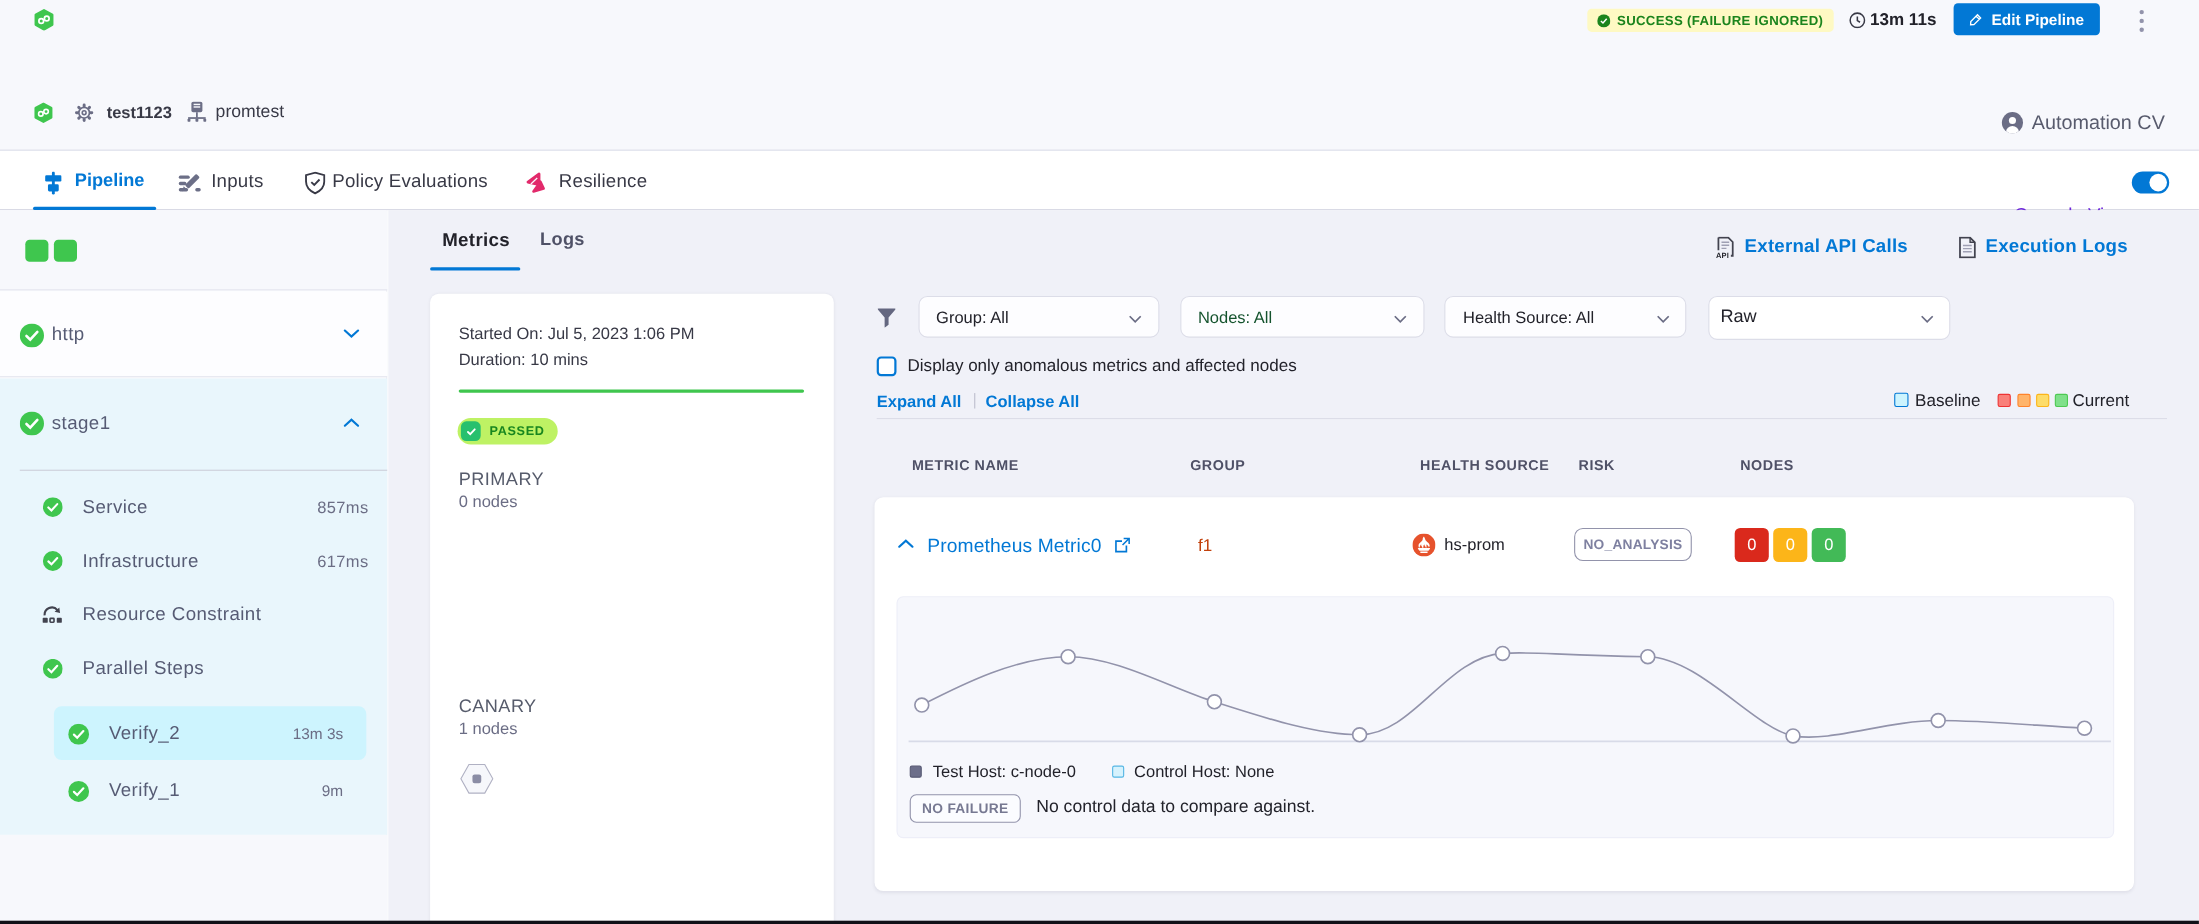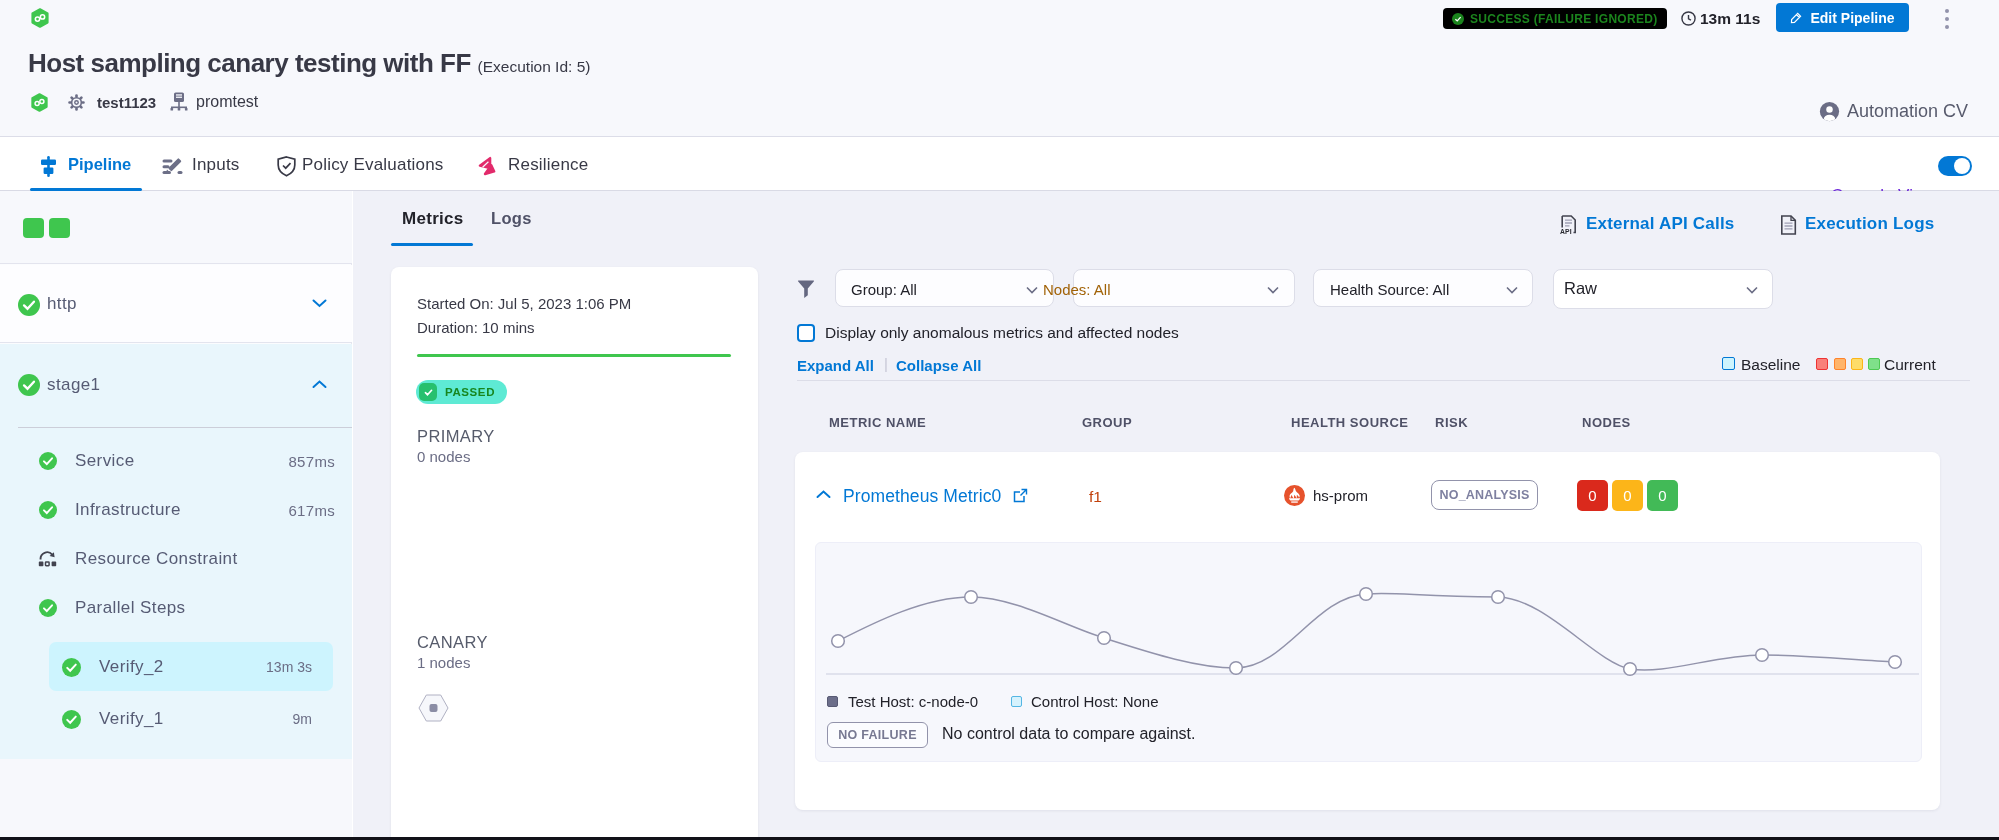--- a/index.html
+++ b/index.html
@@ -14,21 +14,20 @@
 <div class="abs" style="left:0;top:0;width:1999px;height:137px;background:#f7f8fc;border-bottom:1px solid #dcdde8;"></div>
 
 <svg class="abs" style="left:30px;top:8px" width="20" height="20" viewBox="0 0 20 20">
   <path d="M10 1.2 L17.6 5.45 L17.6 14.55 L10 18.8 L2.4 14.55 L2.4 5.45 Z" fill="#3fc64e" stroke="#3fc64e" stroke-width="2" stroke-linejoin="round"></path>
   <g stroke="#fff" stroke-width="1.55" fill="none">
     <circle cx="7.5" cy="11.1" r="2.15"></circle>
     <circle cx="12.5" cy="8.9" r="2.15"></circle>
   </g>
 </svg>
 
-<div class="abs" style="left:28px;top:48px;font-size:26px;font-weight:bold;color:#383946;letter-spacing:-0.5px;">Host sampling canary testing with FF <span style="font-size:15.5px;font-weight:normal;color:#383946;letter-spacing:0;">(Execution Id: 5)</span></div>
 
 <svg class="abs" style="left:30px;top:93px" width="19" height="19" viewBox="0 0 20 20">
   <path d="M10 1.2 L17.6 5.45 L17.6 14.55 L10 18.8 L2.4 14.55 L2.4 5.45 Z" fill="#3fc64e" stroke="#3fc64e" stroke-width="2" stroke-linejoin="round"></path>
   <g stroke="#fff" stroke-width="1.55" fill="none">
     <circle cx="7.5" cy="11.1" r="2.15"></circle>
     <circle cx="12.5" cy="8.9" r="2.15"></circle>
   </g>
 </svg>
 <svg class="abs" style="left:67px;top:93px" width="19" height="19" viewBox="0 0 24 24" fill="none" stroke="#6b6d85">
   <circle cx="12" cy="12" r="6.1" stroke-width="2"></circle>
@@ -43,21 +42,21 @@
   <rect x="6" y="2.3" width="6" height="1.3" fill="#f7f8fc"></rect>
   <rect x="6" y="4.6" width="6" height="1.3" fill="#f7f8fc"></rect>
   <rect x="8.2" y="10" width="1.6" height="5"></rect>
   <rect x="1" y="14.5" width="16" height="1.6"></rect>
   <rect x="0.5" y="16" width="2.6" height="2.6" rx="0.6"></rect>
   <rect x="7.7" y="16" width="2.6" height="2.6" rx="0.6"></rect>
   <rect x="14.9" y="16" width="2.6" height="2.6" rx="0.6"></rect>
 </svg>
 <div class="abs" style="left:196px;top:93px;font-size:16px;color:#383946;">promtest</div>
 
-<div class="abs" style="left:1443px;top:8px;height:21px;background:#000000;border-radius:4px;display:flex;align-items:center;padding:0 9px;">
+<div class="abs" style="left:1443px;top:8px;height:21px;background:#fef9c3;border-radius:4px;display:flex;align-items:center;padding:0 9px;">
   <svg width="12" height="12" viewBox="0 0 16 16">
         <circle cx="8" cy="8" r="8" fill="#1b841d"></circle>
         <path d="M4.5 8.2 L7 10.5 L11.5 5.5" stroke="#fff" stroke-width="1.8" fill="none"></path>
       </svg>
   <span style="font-size:12px;font-weight:bold;color:#1b841d;margin-left:6px;letter-spacing:0.3px;">SUCCESS (FAILURE IGNORED)</span>
 </div>
 <svg class="abs" style="left:1681px;top:11px" width="15" height="15" viewBox="0 0 16 16" fill="none" stroke="#383946" stroke-width="1.5">
       <circle cx="8" cy="8" r="7"></circle>
       <path d="M8 4.2 L8 8.3 L10.6 9.8"></path>
     </svg>
@@ -199,21 +198,21 @@
 <div class="abs" style="left:353px;top:191px;width:1646px;height:647px;background:#f0f1f8;"></div>
 
 <div class="abs" style="left:402px;top:209px;font-size:17px;font-weight:bold;color:#22222a;letter-spacing:0.3px;">Metrics</div>
 <div class="abs" style="left:491px;top:209px;font-size:16.5px;font-weight:bold;color:#4f5167;letter-spacing:0.3px;">Logs</div>
 <div class="abs" style="left:391px;top:243px;width:82px;height:3px;background:#0278d5;border-radius:2px;"></div>
 
 <div class="abs" style="left:391px;top:267px;width:367px;height:571px;background:#fff;border-radius:8px 8px 0 0;box-shadow:0 1px 3px rgba(40,41,61,0.08);"></div>
 <div class="abs" style="left:417px;top:295px;font-size:15px;color:#383946;">Started On: Jul 5, 2023 1:06 PM</div>
 <div class="abs" style="left:417px;top:319px;font-size:15px;color:#383946;">Duration: 10 mins</div>
 <div class="abs" style="left:417px;top:354px;width:314px;height:3px;background:#3fc64e;border-radius:2px;"></div>
-<div class="abs" style="left:416px;top:380px;height:24px;background:#5eead4;border-radius:12px;display:flex;align-items:center;padding:0 12px 0 3px;">
+<div class="abs" style="left:416px;top:380px;height:24px;background:#bef264;border-radius:12px;display:flex;align-items:center;padding:0 12px 0 3px;">
   <div style="width:18px;height:18px;background:#27c06e;border-radius:5px;display:flex;align-items:center;justify-content:center;">
     <svg width="11" height="11" viewBox="0 0 16 16">
           <path d="M3.5 8.3 L6.5 11.2 L12.5 4.8" stroke="#fff" stroke-width="2.4" fill="none" stroke-linecap="round"></path>
         </svg>
   </div>
   <span style="font-size:11.5px;font-weight:bold;color:#18861f;margin-left:8px;letter-spacing:0.6px;">PASSED</span>
 </div>
 <div class="abs" style="left:417px;top:427px;font-size:16.5px;letter-spacing:0.4px;color:#565b6b;">PRIMARY</div>
 <div class="abs" style="left:417px;top:448px;font-size:15px;color:#6b6d85;">0 nodes</div>
 <div class="abs" style="left:417px;top:633px;font-size:16.5px;letter-spacing:0.4px;color:#565b6b;">CANARY</div>
@@ -239,21 +238,21 @@
 
 <svg class="abs" style="left:797px;top:280px" width="18" height="18" viewBox="0 0 18 18" fill="#646780">
   <path d="M1.6 0.5 L16.4 0.5 Q17.6 0.5 16.8 1.6 L10.8 8.6 L10.8 15.2 L7.2 18 L7.2 8.6 L1.2 1.6 Q0.4 0.5 1.6 0.5 Z"></path>
 </svg>
 <div class="abs" style="left:835px;top:269px;width:219px;height:38px;background:#fdfdff;border:1px solid #dcdde8;border-radius:8px;"></div>
 <div class="abs" style="left:851px;top:281px;font-size:15px;color:#22222a;">Group: All</div>
 <svg class="abs" style="left:1026px;top:286px" width="12" height="8" viewBox="0 0 12 8" fill="none" stroke="#6b6d85" stroke-width="1.6">
       <path d="M1 1.5 L6 6.5 L11 1.5"></path>
     </svg>
 <div class="abs" style="left:1073px;top:269px;width:222px;height:38px;background:#fdfdff;border:1px solid #dcdde8;border-radius:8px;"></div>
-<div class="abs" style="left:1043px;top:281px;font-size:15px;color:#a16207;text-align:right;">Nodes: All</div>
+<div class="abs" style="left:1089px;top:281px;font-size:15px;color:#14532d;text-align:right;">Nodes: All</div>
 <svg class="abs" style="left:1267px;top:286px" width="12" height="8" viewBox="0 0 12 8" fill="none" stroke="#6b6d85" stroke-width="1.6">
       <path d="M1 1.5 L6 6.5 L11 1.5"></path>
     </svg>
 <div class="abs" style="left:1313px;top:269px;width:220px;height:38px;background:#fdfdff;border:1px solid #dcdde8;border-radius:8px;"></div>
 <div class="abs" style="left:1330px;top:281px;font-size:15px;color:#22222a;">Health Source: All</div>
 <svg class="abs" style="left:1506px;top:286px" width="12" height="8" viewBox="0 0 12 8" fill="none" stroke="#6b6d85" stroke-width="1.6">
       <path d="M1 1.5 L6 6.5 L11 1.5"></path>
     </svg>
 <div class="abs" style="left:1553px;top:269px;width:220px;height:40px;background:#fff;border:1px solid #dcdde8;border-radius:8px;"></div>
 <div class="abs" style="left:1564px;top:279px;font-size:16.5px;color:#22222a;">Raw</div>

